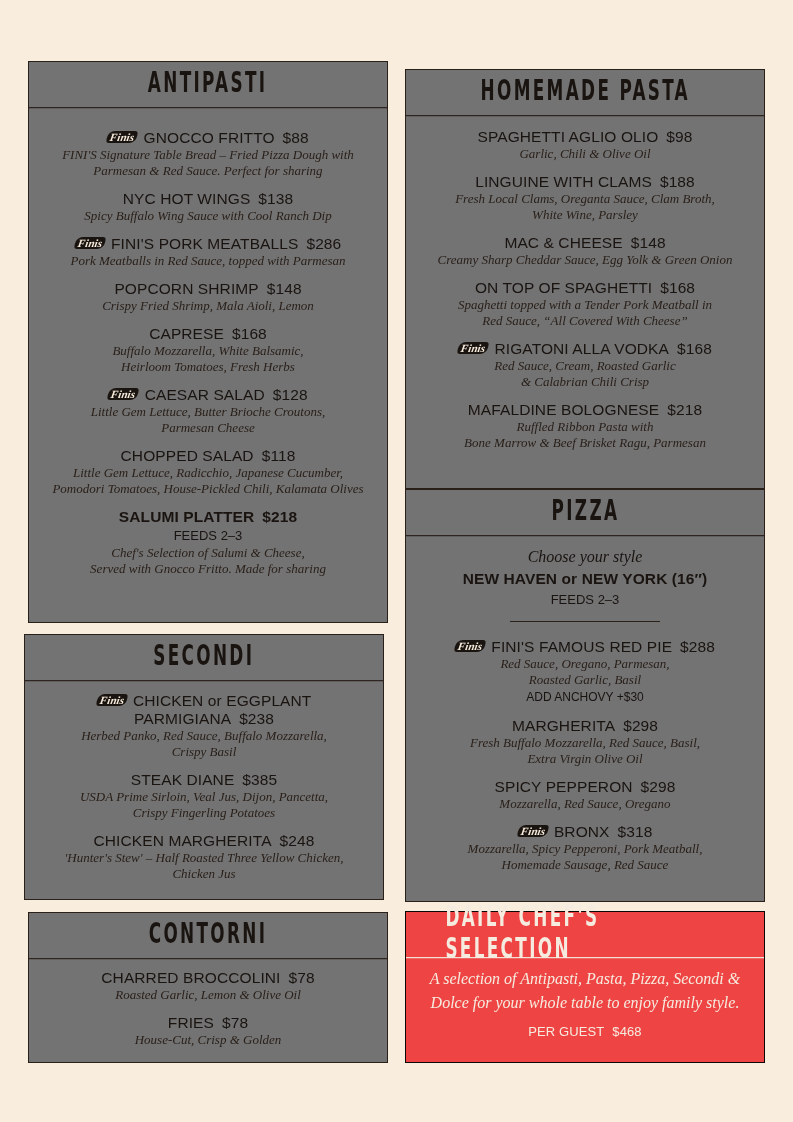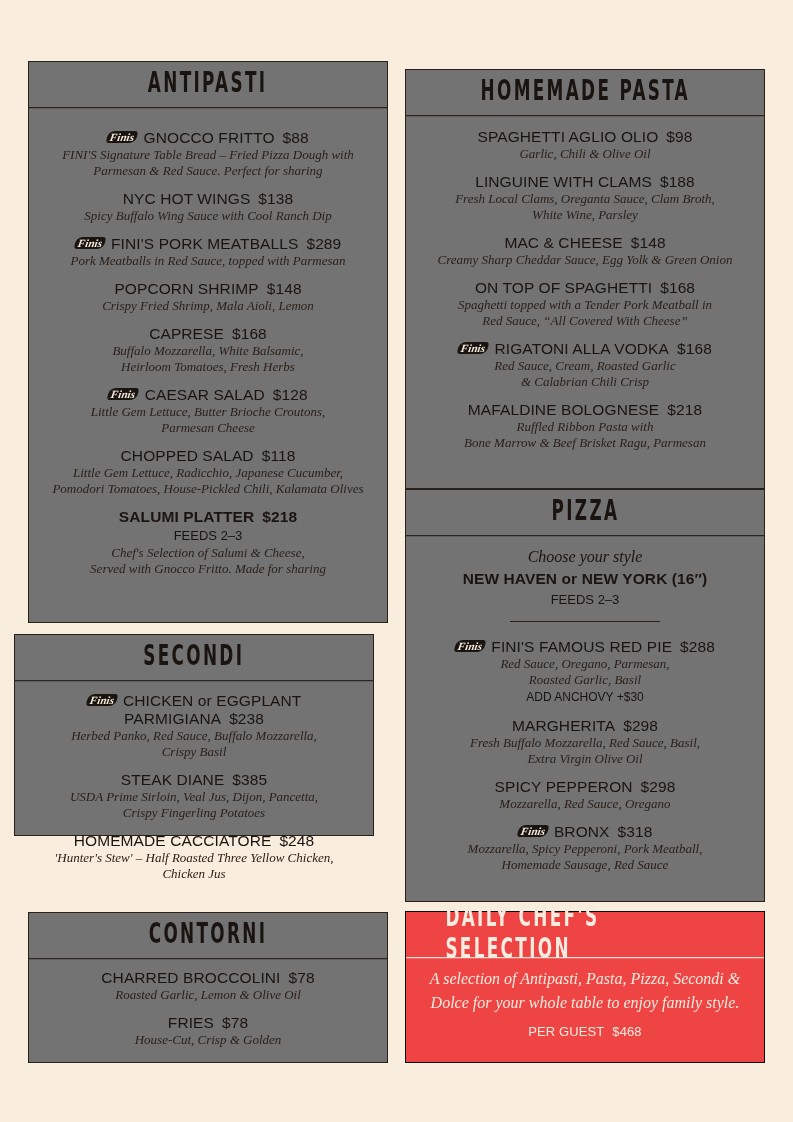--- a/index.html
+++ b/index.html
@@ -87,21 +87,21 @@
     <div class="item">
       <div class="name"><span class="logo">Finis</span><span>GNOCCO FRITTO</span><span class="price">$88</span></div>
       <div class="desc">FINI'S Signature Table Bread – Fried Pizza Dough with</div>
       <div class="desc">Parmesan &amp; Red Sauce. Perfect for sharing</div>
     </div>
     <div class="item">
       <div class="name"><span>NYC HOT WINGS</span><span class="price">$138</span></div>
       <div class="desc">Spicy Buffalo Wing Sauce with Cool Ranch Dip</div>
     </div>
     <div class="item">
-      <div class="name"><span class="logo">Finis</span><span>FINI'S PORK MEATBALLS</span><span class="price">$289</span></div>
+      <div class="name"><span class="logo">Finis</span><span>FINI'S PORK MEATBALLS</span><span class="price">$286</span></div>
       <div class="desc">Pork Meatballs in Red Sauce, topped with Parmesan</div>
     </div>
     <div class="item">
       <div class="name"><span>POPCORN SHRIMP</span><span class="price">$148</span></div>
       <div class="desc">Crispy Fried Shrimp, Mala Aioli, Lemon</div>
     </div>
     <div class="item">
       <div class="name"><span>CAPRESE</span><span class="price">$168</span></div>
       <div class="desc">Buffalo Mozzarella, White Balsamic,</div>
       <div class="desc">Heirloom Tomatoes, Fresh Herbs</div>
@@ -118,38 +118,38 @@
     </div>
     <div class="item">
       <div class="name bold"><span>SALUMI PLATTER</span><span class="price">$218</span></div>
       <div class="feeds">FEEDS 2–3</div>
       <div class="desc">Chef's Selection of Salumi &amp; Cheese,</div>
       <div class="desc">Served with Gnocco Fritto. Made for sharing</div>
     </div>
   </div>
 </div>
 
-<div class="box" style="left:14px; top:634px; width:360px; height:202px;">
+<div class="box" style="left:24px; top:634px; width:360px; height:266px;">
   <div class="hdr">
       <span>SECONDI</span>
     </div>
   <div class="body" style="padding-top:14px;">
     <div class="item">
       <div class="name"><span class="logo">Finis</span><span>CHICKEN or EGGPLANT</span></div>
       <div class="name"><span>PARMIGIANA</span><span class="price">$238</span></div>
       <div class="desc">Herbed Panko, Red Sauce, Buffalo Mozzarella,</div>
       <div class="desc">Crispy Basil</div>
     </div>
     <div class="item">
       <div class="name"><span>STEAK DIANE</span><span class="price">$385</span></div>
       <div class="desc">USDA Prime Sirloin, Veal Jus, Dijon, Pancetta,</div>
       <div class="desc">Crispy Fingerling Potatoes</div>
     </div>
     <div class="item">
-      <div class="name"><span>HOMEMADE CACCIATORE</span><span class="price">$248</span></div>
+      <div class="name"><span>CHICKEN MARGHERITA</span><span class="price">$248</span></div>
       <div class="desc">'Hunter's Stew' – Half Roasted Three Yellow Chicken,</div>
       <div class="desc">Chicken Jus</div>
     </div>
   </div>
 </div>
 
 <div class="box" style="left:28px; top:912px; width:360px; height:151px;">
   <div class="hdr">
       <span>CONTORNI</span>
     </div>

